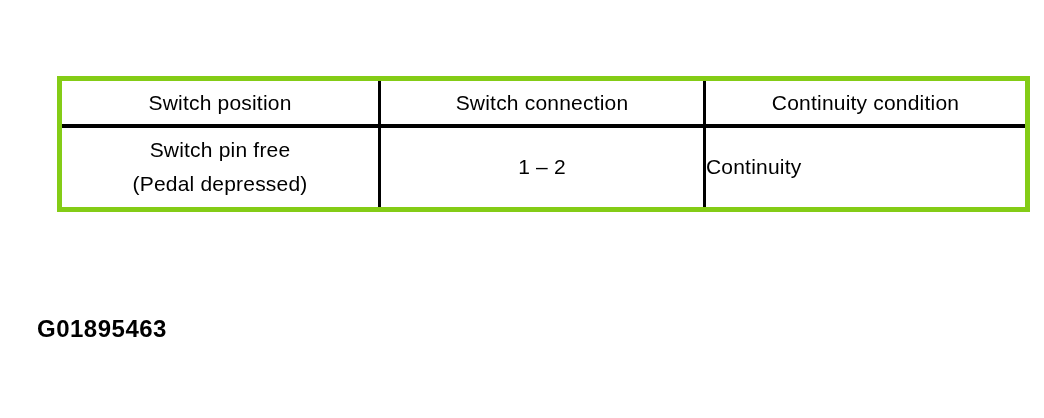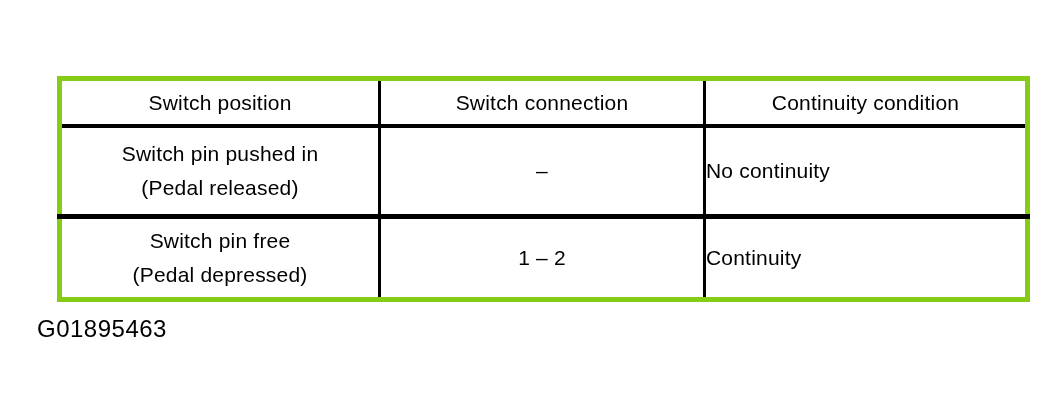--- a/index.html
+++ b/index.html
@@ -60,49 +60,41 @@
   }
   .cell-specified-condition {
     text-align: left;
     padding-left: 16px;
   }
   .figure-id {
     position: absolute;
     left: 37px;
     top: 315px;
     font-size: 24px;
-    font-weight: normal;
+    font-weight: bold;
     letter-spacing: 0.5px;
   }
 </style>
 </head>
 <body>
 
 <table class="spec-table">
   <colgroup>
     <col style="width:320px">
     <col style="width:325px">
     <col style="width:323px">
   </colgroup>
   <thead>
     <tr>
       <th>Switch position</th>
       <th>Switch connection</th>
       <th>Continuity condition</th>
     </tr>
   </thead>
   <tbody>
-    <tr class="row-released">
-      <td class="cell-switch-position">
-        <div>Switch pin pushed in</div>
-        <div>(Pedal released)</div>
-      </td>
-      <td class="cell-tester-connection">–</td>
-      <td class="cell-specified-condition">No continuity</td>
-    </tr>
     <tr class="row-depressed">
       <td class="cell-switch-position">
         <div>Switch pin free</div>
         <div>(Pedal depressed)</div>
       </td>
       <td class="cell-tester-connection">1 – 2</td>
       <td class="cell-specified-condition">Continuity</td>
     </tr>
   </tbody>
 </table>

